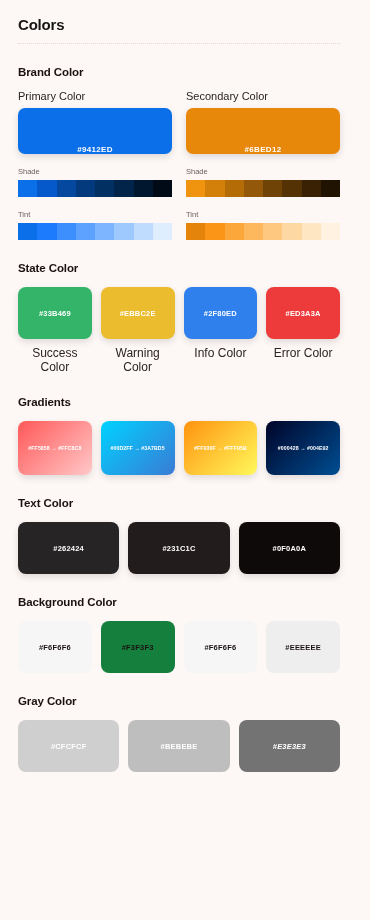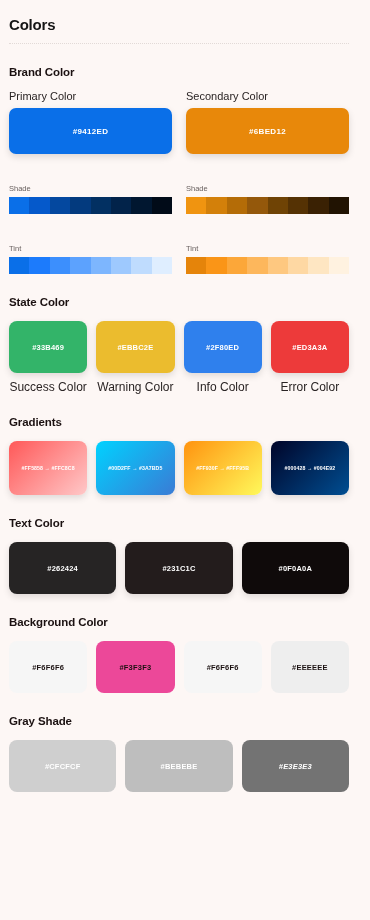--- a/index.html
+++ b/index.html
@@ -13,21 +13,21 @@
   body {
     background: #FDF7F5;
     font-family: "Liberation Sans", sans-serif;
     color: #1B1111;
     overflow: hidden;
   }
 
   .page {
     width: 358px;
     height: 920px;
-    padding: 0 9px;
+    padding: 0 18px;
     position: relative;
   }
 
   
   .page-header {
     padding-top: 16px;
   }
   .page-title {
     font-size: 15px;
     font-weight: bold;
@@ -58,32 +58,32 @@
   .brand-col { flex: 1 1 0; min-width: 0; }
   .brand-label {
     font-size: 11px;
     color: #2A2424;
     margin-bottom: 6px;
   }
   .brand-swatch {
     height: 46px;
     border-radius: 7px;
     display: flex;
-    align-items: center;
+    align-items: flex-end;
     justify-content: center;
     box-shadow: 0 3px 7px rgba(0,0,0,0.13);
   }
   .brand-swatch .hex {
     font-size: 8px;
     font-weight: bold;
     color: #FFFFFF;
     letter-spacing: 0.3px;
   }
 
-  .ramp-block { margin-top: 30px; }
+  .ramp-block { margin-top: 13px; }
   .ramp-label {
     font-size: 7.5px;
     color: #6A6260;
     margin-bottom: 4px;
   }
   .ramp {
     display: flex;
     height: 17px;
     width: 100%;
     overflow: hidden;
@@ -323,34 +323,34 @@
       </div>
     </div>
   </div>
 
   <div class="section">
     <div class="section-title">Background Color</div>
     <div class="tile-grid">
       <div class="tile light" style="background: rgb(246, 246, 246);">
         <span class="hex">#F6F6F6</span>
       </div>
-      <div class="tile light" style="background: #ec4899;">
+      <div class="tile light" style="background: #15803d;">
         <span class="hex">#F3F3F3</span>
       </div>
       <div class="tile light" style="background: rgb(246, 246, 246);">
         <span class="hex">#F6F6F6</span>
       </div>
       <div class="tile light" style="background: rgb(238, 238, 238);">
         <span class="hex">#EEEEEE</span>
       </div>
     </div>
   </div>
 
   <div class="section">
-    <div class="section-title">Gray Shade</div>
+    <div class="section-title">Gray Color</div>
     <div class="tile-grid">
       <div class="tile muted" style="background: rgb(207, 207, 207);">
         <span class="hex">#CFCFCF</span>
       </div>
       <div class="tile muted" style="background: rgb(190, 190, 190);">
         <span class="hex">#BEBEBE</span>
       </div>
       <div class="tile muted" style="background: #737373; font-style: italic;">
         <span class="hex">#E3E3E3</span>
       </div>

